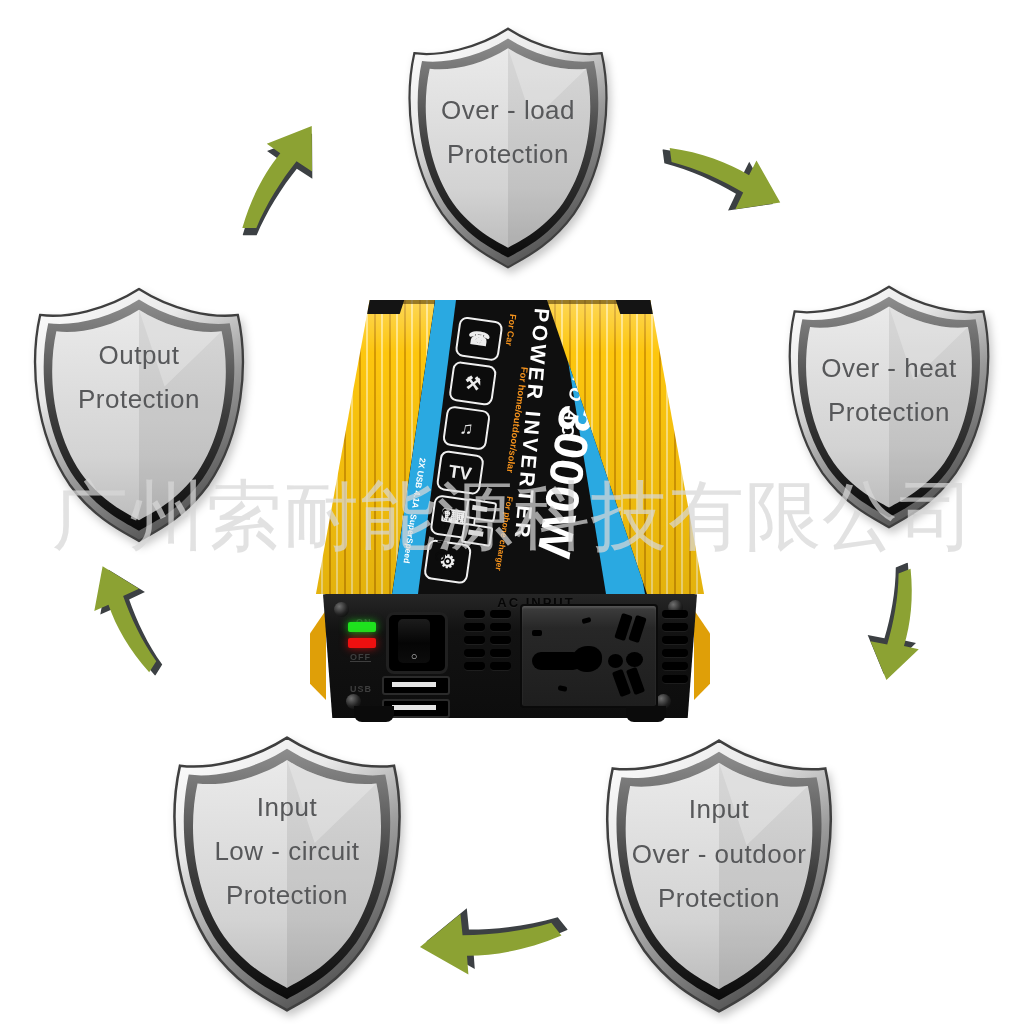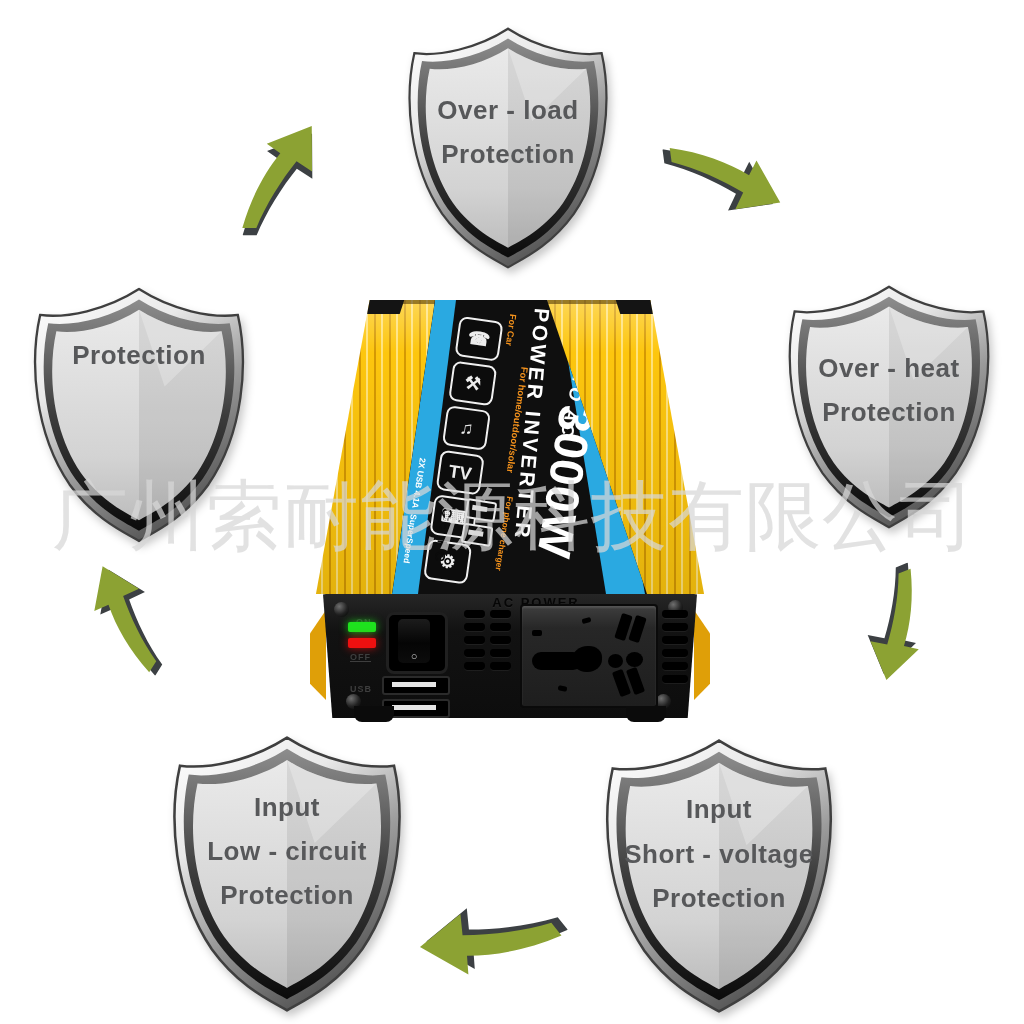--- a/index.html
+++ b/index.html
@@ -4,21 +4,21 @@
 <style>
   html,body{margin:0;padding:0;background:#fff;}
   .stage{position:relative;width:1024px;height:1024px;background:#ffffff;overflow:hidden;
          font-family:"Liberation Sans", sans-serif;}
 
   
   .shield{position:absolute;}
   .shield svg{position:absolute;inset:0;width:100%;height:100%;
               filter:drop-shadow(3px 5px 4px rgba(0,0,0,.22));}
   .shield-text{position:absolute;left:0;right:0;text-align:center;color:#57585a;
-               font-size:26px;line-height:1.7;letter-spacing:.5px;font-weight:bold;}
+               font-size:26px;line-height:1.7;letter-spacing:.5px;}
   .lines2 .shield-text{top:26%;}
   .lines3 .shield-text{top:19%;}
   #shield-top{left:372px;top:22px;width:272px;height:252px;}
   #shield-right{left:763px;top:280px;width:252px;height:254px;}
   #shield-left{left:14px;top:282px;width:250px;height:266px;}
   #shield-bl{left:150px;top:730px;width:274px;height:288px;}
   #shield-br{left:584px;top:733px;width:270px;height:286px;}
 
   
   .arrow{position:absolute;}
@@ -188,20 +188,21 @@
       <div>Over - heat</div>
       <div>Protection</div>
     </div>
   </div>
 
   <div class="shield lines3" id="shield-left">
     <svg viewBox="0 0 200 226">
         <use href="#shieldSym"></use>
       </svg>
     <div class="shield-text">
+      <div>Output</div>
       <div>Protection</div>
     </div>
   </div>
 
   <div class="shield lines3" id="shield-bl">
     <svg viewBox="0 0 200 226">
         <use href="#shieldSym"></use>
       </svg>
     <div class="shield-text">
       <div>Input</div>
@@ -209,21 +210,21 @@
       <div>Protection</div>
     </div>
   </div>
 
   <div class="shield lines3" id="shield-br">
     <svg viewBox="0 0 200 226">
         <use href="#shieldSym"></use>
       </svg>
     <div class="shield-text">
       <div>Input</div>
-      <div>Short - voltage</div>
+      <div>Over - outdoor</div>
       <div>Protection</div>
     </div>
   </div>
 
   <svg class="arrow" id="arrow-1" viewBox="0 0 140 92">
       <use href="#arrowSym"></use>
     </svg>
   <svg class="arrow" id="arrow-2" viewBox="0 0 140 92">
       <use href="#arrowSym"></use>
     </svg>
@@ -289,21 +290,21 @@
         </div>
         <div class="lbl-usbicons">
           <div class="usb-ic"></div>
           <div class="usb-ic"></div>
         </div>
         <div class="vtext lbl-phonechg">For phone charger</div>
       </div>
     </div>
 
     <div class="inv-front">
-      <div class="ac-output">AC POWER</div>
+      <div class="ac-output">AC INPUT</div>
       <div class="screw sc1"></div>
       <div class="screw sc2"></div>
       <div class="screw sc3"></div>
       <div class="screw sc4"></div>
 
       <div class="pnl-txt pnl-on">ON</div>
       <div class="led led-green"></div>
       <div class="led led-red"></div>
       <div class="pnl-txt pnl-off">OFF</div>
       <div class="pnl-txt pnl-usb">USB</div>

